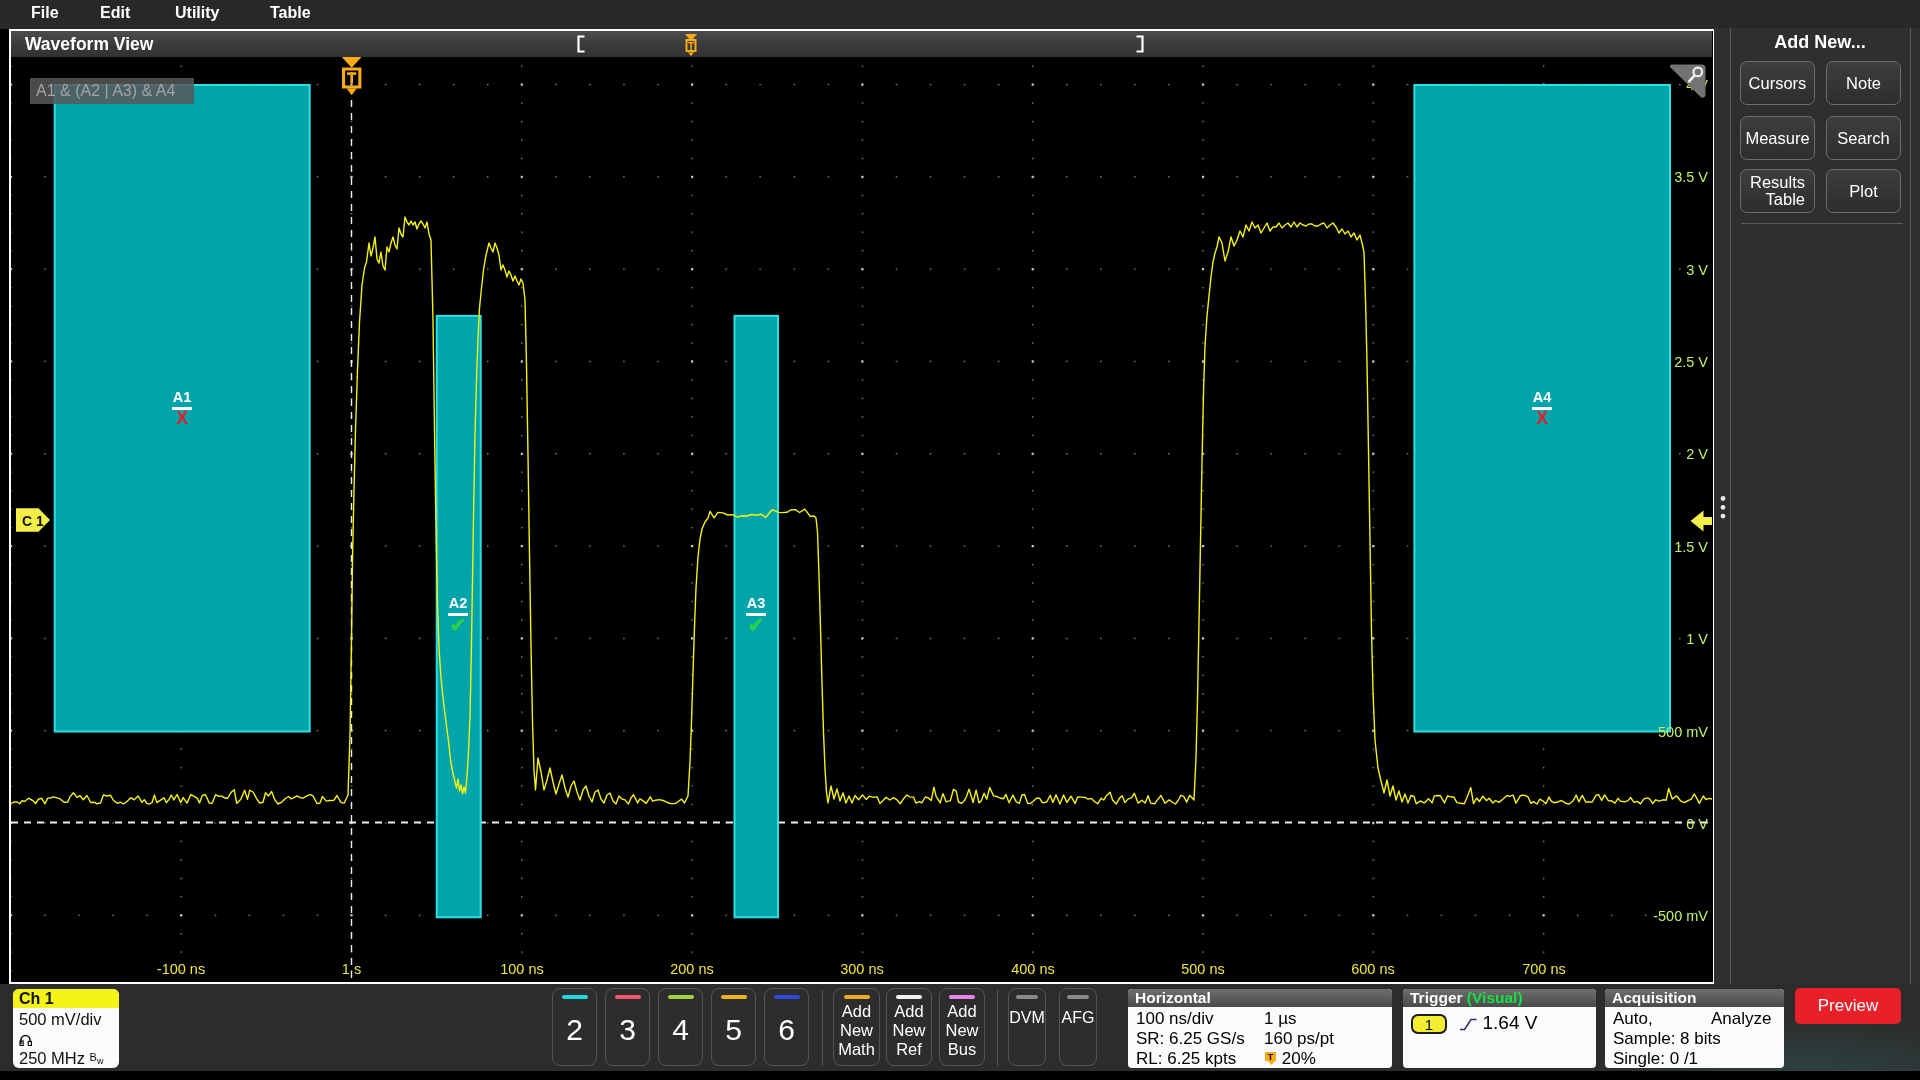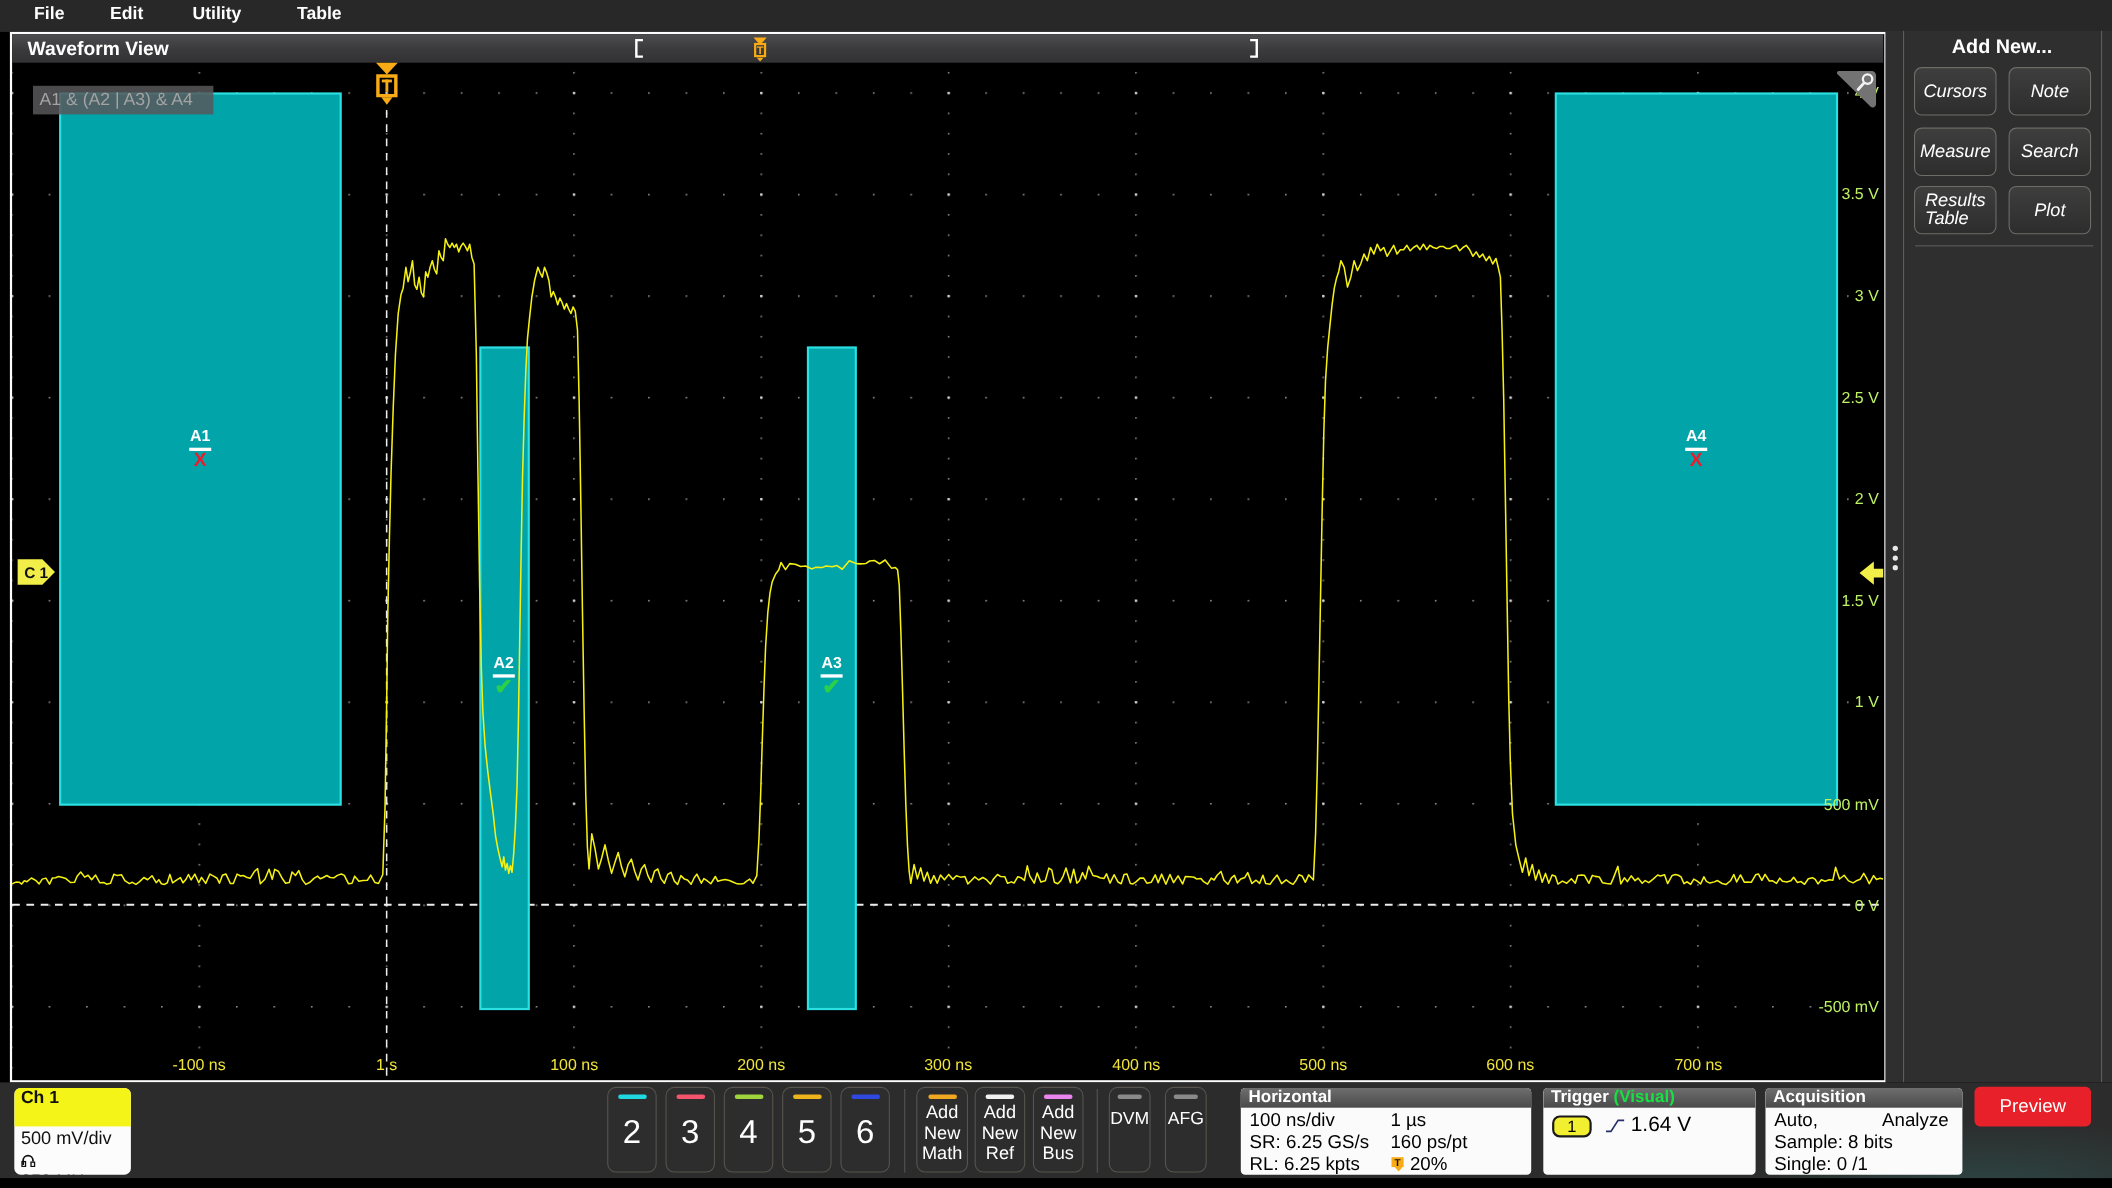--- a/index.html
+++ b/index.html
@@ -11,26 +11,26 @@
 #wfpanel { left:9px; top:29px; width:1706px; height:955px; border:2.5px solid #fdfdfd; background:#000; }
 #wfheader { left:11px; top:31px; width:1701px; height:26px;
   background:linear-gradient(#4d4d4f,#3a3a3c 55%,#323234); color:#fff; }
 #wfheader .ttl { position:absolute; left:14px; top:3px; font-size:17.5px; font-weight:700; }
 #rpanel { left:1714px; top:28px; width:206px; height:956px; background:#2f2f2f; }
 #rpanel .vline { position:absolute; top:0; width:1px; height:956px; background:#5c5c5c; }
 #addnew { position:absolute; left:16px; top:4px; width:180px; text-align:center;
   color:#fff; font-size:18px; font-weight:700; }
 .rbtn { position:absolute; width:75px; height:44px; background:linear-gradient(#3e3e3e,#2d2d2d);
   border:1px solid #6e6c66; border-radius:7px; color:#fff; font-size:16.5px;
-  display:flex; align-items:center; justify-content:center; text-align:left; line-height:17px;font-style:italic; }
+  display:flex; align-items:center; justify-content:center; text-align:right; line-height:17px; }
 #botbar { left:0; top:984px; width:1920px; height:87px; background:#2c2c2c; }
 #botglow { left:1480px; top:984px; width:440px; height:87px;
   background:radial-gradient(ellipse 320px 90px at 75% 110%, rgba(45,110,105,.38), rgba(45,110,105,0) 70%); }
 #ch1 { left:13px; top:989px; width:106px; height:79px; border-radius:6px; overflow:hidden; background:#fcfcfc; }
-#ch1 .hd { height:35px; background:#f4f418; color:#111; font-size:16px; font-weight:700; padding:0 0 0 6px; line-height:19px; }
+#ch1 .hd { height:19px; background:#f4f418; color:#111; font-size:16px; font-weight:700; padding:0 0 0 6px; line-height:19px; }
 #ch1 .bd { color:#111; font-size:16.5px; padding:2px 0 0 6px; line-height:19px; }
 .chbtn { position:absolute; top:988px; width:45px; height:78px; background:#2d2d2d;
   border:1px solid #57544e; border-radius:8px; color:#fff; }
 .chbtn .bar { position:absolute; left:50%; top:6px; width:26px; height:3.5px; margin-left:-13px; border-radius:2px; }
 .chbtn .num { position:absolute; width:100%; top:24px; text-align:center; font-size:30px; }
 .chbtn .l3 { position:absolute; width:100%; top:13px; text-align:center; font-size:16.5px; line-height:19px; }
 .chbtn .l1 { position:absolute; width:100%; top:20px; text-align:center; font-size:17px; }
 .vsep { position:absolute; top:990px; width:1px; height:76px; background:#555; }
 .infopanel { position:absolute; top:989px; height:79px; background:#fbfbfb; border-radius:4px; overflow:hidden; }
 .infopanel .hd { height:18px; background:linear-gradient(#6e6e6e,#4a4a4a); color:#fff;

